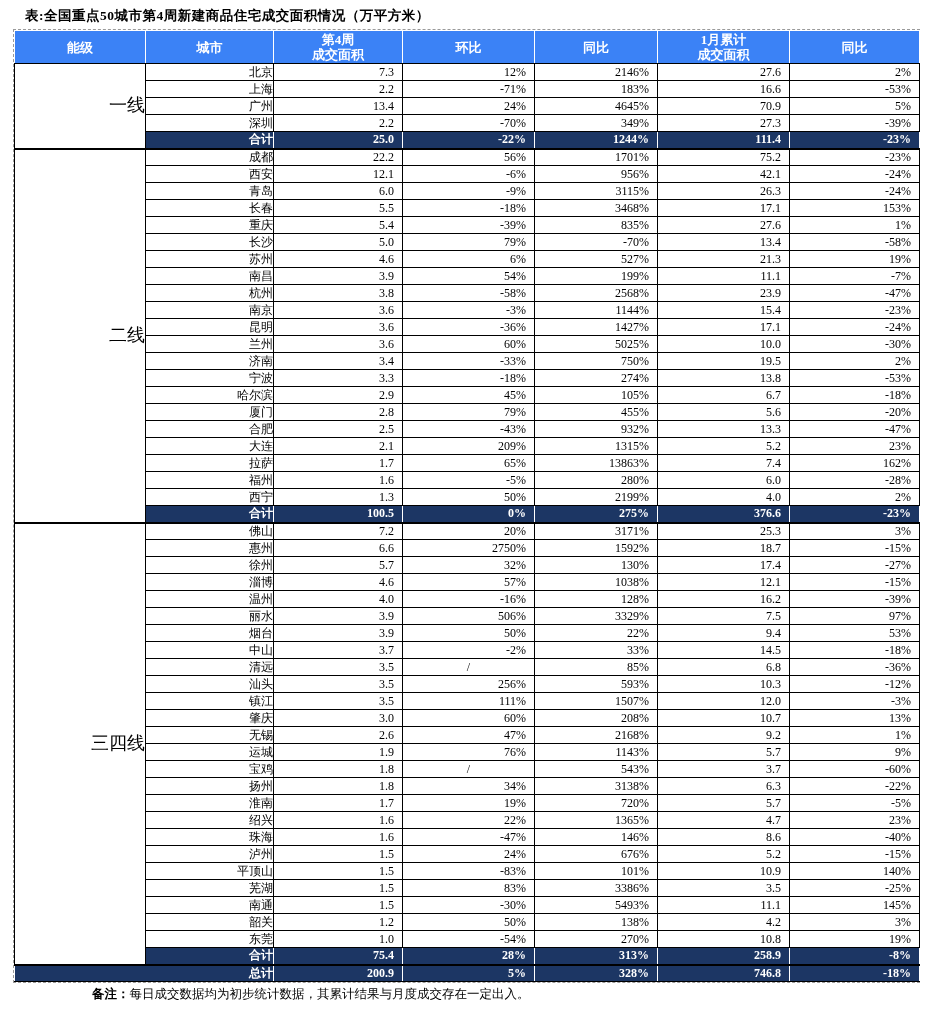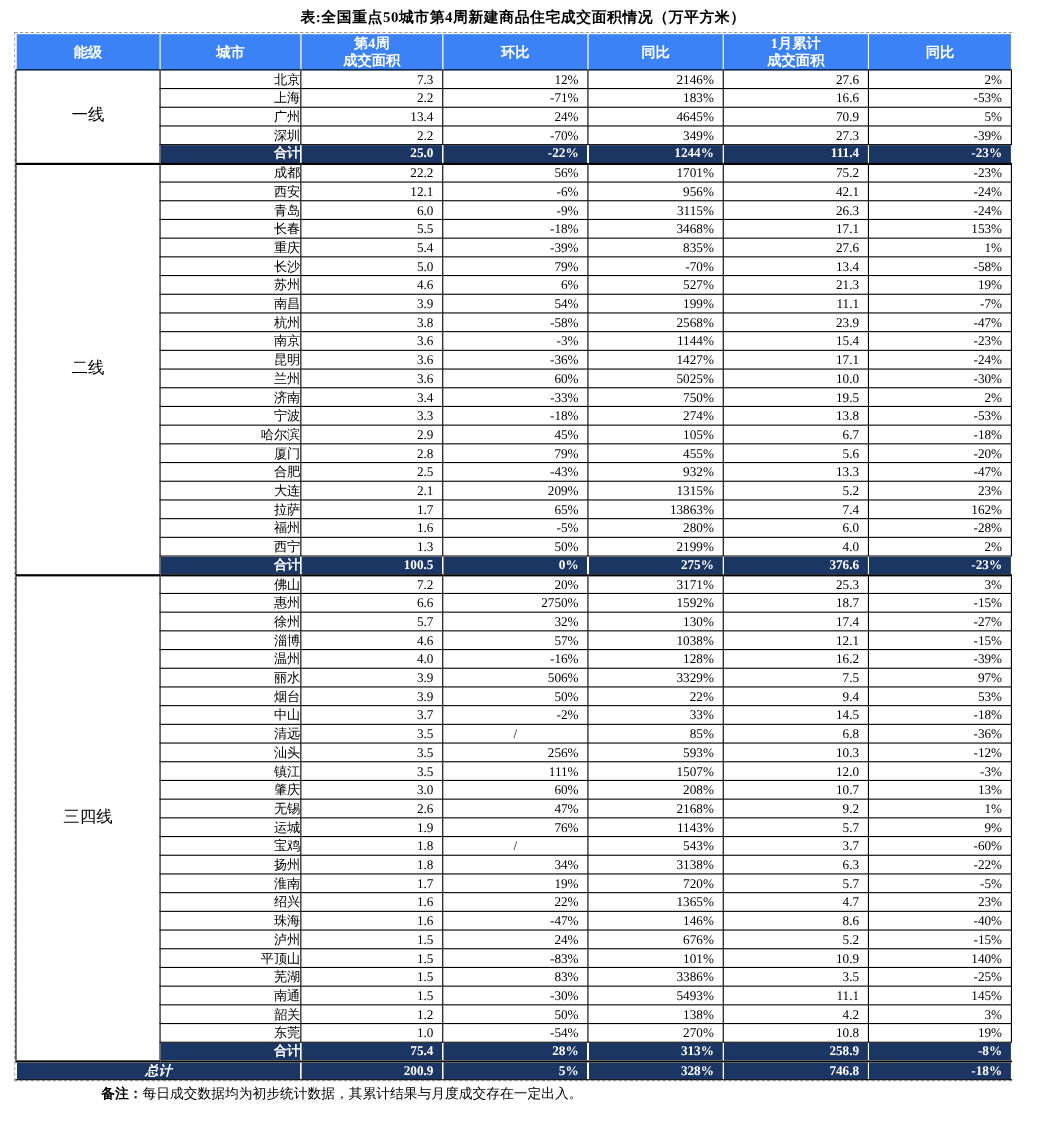--- a/index.html
+++ b/index.html
@@ -1,44 +1,44 @@
 <!DOCTYPE html>
 <html><head>
 <meta charset="utf-8">
 <style>
   * { margin:0; padding:0; box-sizing:border-box; }
   html,body { width:951px; height:1024px; background:#ffffff; overflow:hidden;
     font-family:"Liberation Serif","DejaVu Serif",serif; color:#000; }
   .page { position:relative; width:951px; height:1024px; }
 
-  .title { text-align:center; font-size:13.5px; font-weight:bold; padding-top:7px; letter-spacing:0.5px; }
+  .title { text-align:left; font-size:13.5px; font-weight:bold; padding-top:7px; letter-spacing:0.5px;margin-left:25px; }
 
   .table-wrap { margin:4px 0 0 13px; width:907px; border:1px dashed #9a9a9a; }
 
   table { border-collapse:collapse; table-layout:fixed; width:905px; }
   th {
     background:#3b82f6; color:#ffffff; font-weight:bold; font-size:13px;
     height:33px; text-align:center; vertical-align:middle; white-space:pre-line;
     line-height:15px; border:1px solid #ffffff; border-bottom:1px solid #000;
   }
   td { height:17px; font-size:12px; line-height:15px; border:1px solid #000; overflow:hidden; white-space:nowrap; }
   td.city-cell { text-align:right; padding-left:4px; }
   td.num-cell  { text-align:right; padding-right:8px; }
   td.num-cell.slash { text-align:center; padding-right:0; }
-  td.tier-cell { text-align:center; vertical-align:middle; font-size:15px; border-bottom:2px solid #000; }
+  td.tier-cell { text-align:right; vertical-align:middle; font-size:18px; border-bottom:2px solid #000; }
 
   tr.subtotal-row td {
     background:#1c3664; color:#ffffff; font-weight:bold;
     border-color:#fff #fff #000 #fff; border-bottom-width:2px;margin-left:12px;
   }
   tr.total-row td {
     background:#1c3664; color:#ffffff; font-weight:bold;
     border-color:#fff #fff #000 #fff; border-bottom-width:1px;
   }
-  tr.total-row td.total-label { text-align:center; padding:0;font-style:italic; }
+  tr.total-row td.total-label { text-align:right; padding:0; }
 
   .note-line { margin-top:3px; padding-left:92px; font-size:12.5px; }
   .note-line b { font-weight:bold; }
 </style>
 </head>
 <body>
 
 <div class="page">
   <div class="title">表:全国重点50城市第4周新建商品住宅成交面积情况（万平方米）</div>
 

